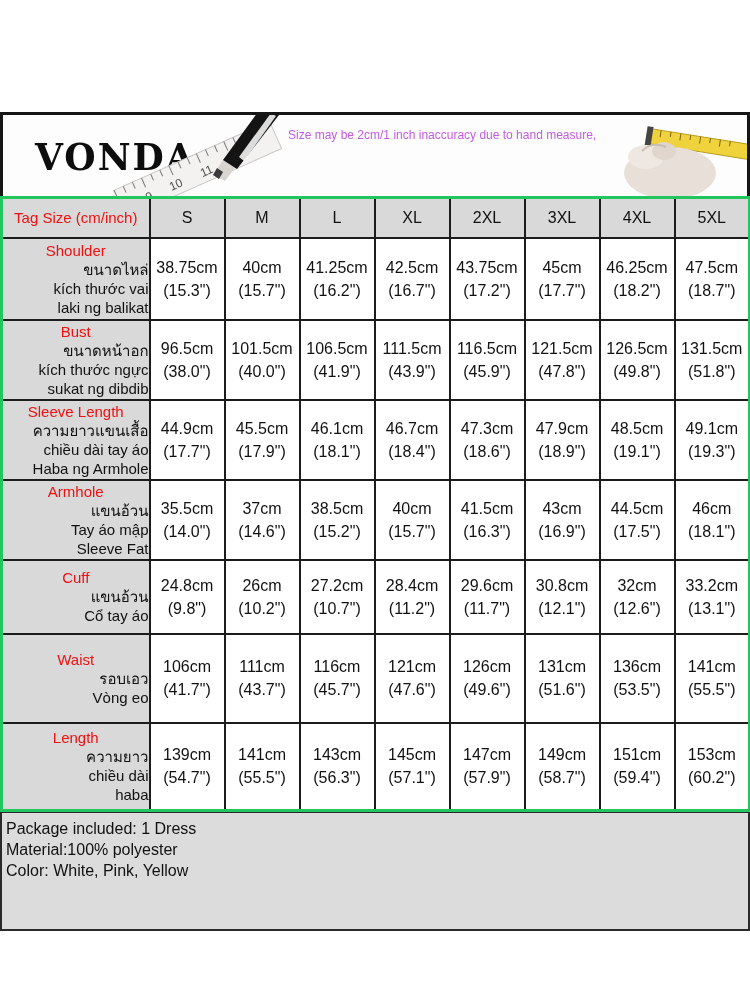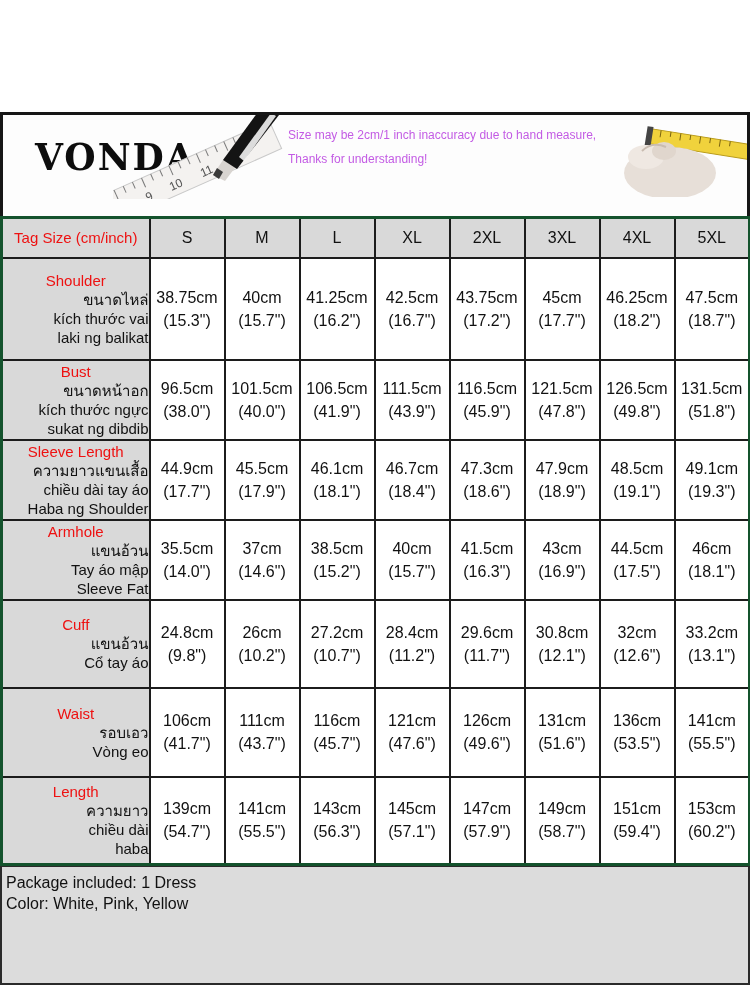--- a/index.html
+++ b/index.html
@@ -7,55 +7,55 @@
   body {
     width:750px; height:1000px; background:#ffffff;
     font-family:"Liberation Sans", sans-serif; color:#111;
     position:relative;
   }
   .sheet {
     position:absolute; top:112px; left:0; width:750px;
   }
   
   .banner {
-    position:relative; height:104px; background:#fdfdfd;
+    position:relative; height:84px; background:#fdfdfd;
     border:3px solid #161616; border-bottom:none; overflow:hidden;
   }
   .logo {
     position:absolute; left:32px; top:20px;
     font-family:"DejaVu Serif", serif; font-weight:bold;
     font-size:36px; letter-spacing:2px; color:#0d0d0d;
     transform:scaleY(1.05);
   }
   .pencil-svg { position:absolute; left:110px; top:-2px; }
   .notes { position:absolute; left:285px; top:8px; }
   .note-line {
     color:#c35be4; font-size:12px; line-height:24px; white-space:nowrap;
   }
   .tape-svg { position:absolute; right:0px; top:2px; }
   
   table.size-table {
     width:750px; border-collapse:collapse; table-layout:fixed;
-    border:3px solid #14532d;
+    border:3px solid #22c55e;
   }
   .size-table col.c-label { width:148px; }
   .size-table col.c-size  { width:75px; }
   .size-table th, .size-table td {
     border:2px solid #1c1c1c; text-align:center; vertical-align:middle;
     padding:1px 0; overflow:hidden;
   }
   .size-table thead tr { height:40px; }
   .size-table thead th { background:#d9d9d9; font-size:16px; font-weight:normal; }
   .size-table thead th.tag-size { color:#ee1111; font-size:15px; }
   .label-cell { background:#d9d9d9; font-size:15px; line-height:19px; }
   .label-en  { color:#ee1111; }
   .label-tr  { color:#111;text-align:right; }
   .value-cell { background:#ffffff; font-size:16px; line-height:23px;border-radius:32px; }
-  .row-0{height:102px}.row-1{height:80px}.row-2{height:78px}
-  .row-3{height:80px}.row-4{height:88px}.row-5{height:89px}.row-6{height:88px}
+  .row-0{height:82px}.row-1{height:80px}.row-2{height:78px}
+  .row-3{height:80px}.row-4{height:74px}.row-5{height:89px}.row-6{height:88px}
   
   .footer-notes {
     width:750px; height:119px; background:#dcdcdc;
     border:2px solid #2a2a2a; border-top:1px solid #2a2a2a;
     padding:5px 4px 0 4px; font-size:16px; line-height:21px;
   }
 </style>
 </head>
 <body>
 
@@ -88,21 +88,20 @@
         <text x="86" y="76" font-size="12" fill="#555" font-family="Liberation Sans, sans-serif">11</text>
       </g>
       <polygon points="100,62 112,44 124,52 112,68" fill="#d8d4d0"></polygon>
       <polygon points="100,62 104,55 110,59 106,66" fill="#3a3a3a"></polygon>
       <polygon points="110,47 150,-8 166,2 124,56" fill="#141414"></polygon>
       <polygon points="126,44 158,0 163,3 131,48" fill="#ffffff" opacity="0.85"></polygon>
     </svg>
 
     <div class="notes">
       <div class="note-line">Size may be 2cm/1 inch inaccuracy due to hand measure,</div>
-      <div class="note-line">Thanks for understanding!</div>
     </div>
 
     <svg class="tape-svg" width="135" height="80" viewBox="0 0 135 80">
       <g transform="rotate(9 40 20)">
         <rect x="38" y="12" width="100" height="15" fill="#f0d23c" stroke="#b89a18" stroke-width="1"></rect>
         <g stroke="#7a6410" stroke-width="1">
           <line x1="48" y1="12" x2="48" y2="19"></line>
             <line x1="58" y1="12" x2="58" y2="17"></line>
           <line x1="68" y1="12" x2="68" y2="19"></line>
             <line x1="78" y1="12" x2="78" y2="17"></line>
@@ -224,21 +223,21 @@
           <td class="value-cell">
             <div>131.5cm</div>
             <div>(51.8")</div>
           </td>
         </tr>
         <tr class="row-2">
           <td class="label-cell">
             <div class="label-en">Sleeve Length</div>
             <div class="label-tr">ความยาวแขนเสื้อ</div>
             <div class="label-tr">chiều dài tay áo</div>
-            <div class="label-tr">Haba ng Shoulder</div>
+            <div class="label-tr">Haba ng Armhole</div>
           </td>
           <td class="value-cell">
             <div>44.9cm</div>
             <div>(17.7")</div>
           </td>
           <td class="value-cell">
             <div>45.5cm</div>
             <div>(17.9")</div>
           </td>
           <td class="value-cell">
@@ -422,16 +421,17 @@
           <td class="value-cell">
             <div>153cm</div>
             <div>(60.2")</div>
           </td>
         </tr>
       </tbody>
   </table>
 
   <div class="footer-notes">
     <div>Package included: 1 Dress</div>
+    <div>Material:100% polyester</div>
     <div>Color: White, Pink, Yellow</div>
   </div>
 
 </div>
 
 </body></html>

